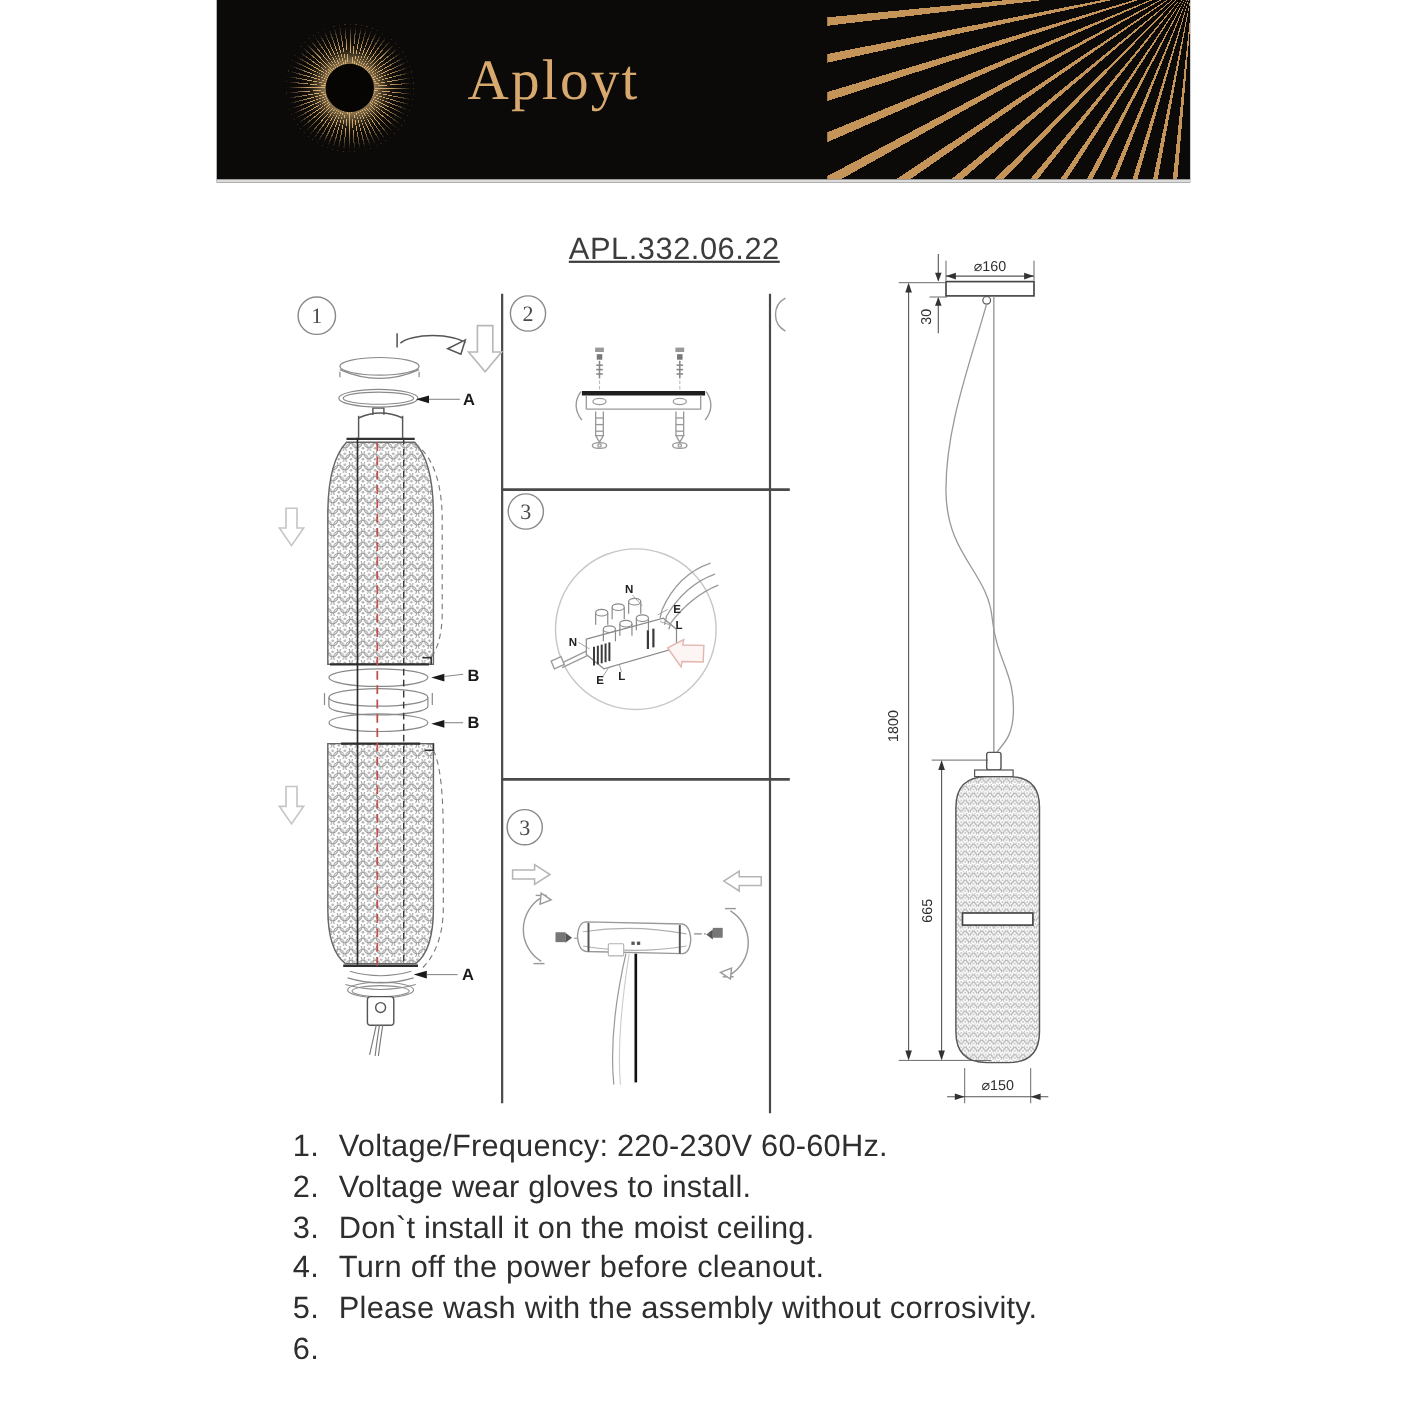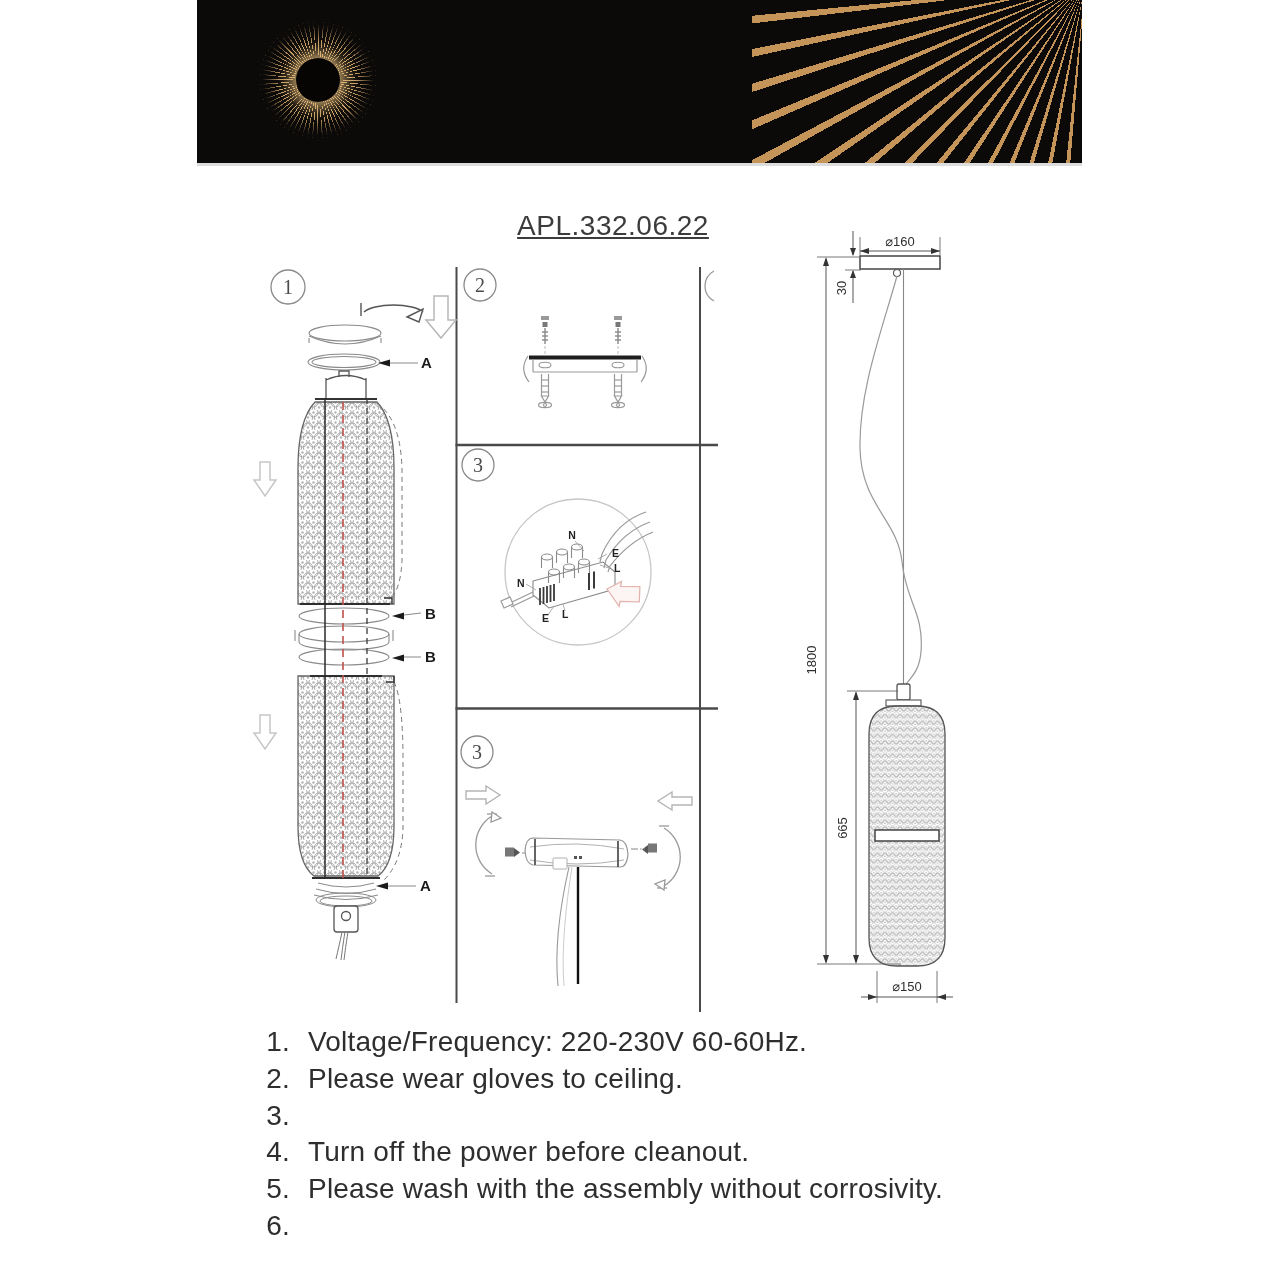--- a/index.html
+++ b/index.html
@@ -40,20 +40,21 @@
 </style>
 </head>
 <body>
 
 <div class="page">
 
   <div class="banner">
     <div class="sunburst"></div>
     <div class="sunfade"></div>
     <div class="sundisc"></div>
+    <div class="brand">Aployt</div>
     <div class="fan"></div>
   </div>
 
   <div class="title2">APL.332.06.22</div>
 
   <svg class="diagram" width="1280" height="1280" viewBox="0 0 1280 1280">
     <defs>
       <pattern id="beadL" width="11" height="10" patternUnits="userSpaceOnUse">
         <circle cx="5.5" cy="2.5" r="4.6" fill="none" stroke="#9c9c9c" stroke-width="0.9"></circle>
         <circle cx="0" cy="7.5" r="4.6" fill="none" stroke="#9c9c9c" stroke-width="0.9"></circle>
@@ -405,24 +406,25 @@
     </g>
   </svg>
 
   <div class="instructions">
     <div class="inst-row">
       <span class="inst-num">1.</span>
       <span>Voltage/Frequency: 220-230V 60-60Hz.</span>
     </div>
     <div class="inst-row">
       <span class="inst-num">2.</span>
-      <span>Please wear gloves to ceiling.</span>
+      <span>Voltage wear gloves to install.</span>
     </div>
     <div class="inst-row">
       <span class="inst-num">3.</span>
+      <span>Don`t install it on the moist ceiling.</span>
     </div>
     <div class="inst-row">
       <span class="inst-num">4.</span>
       <span>Turn off the power before cleanout.</span>
     </div>
     <div class="inst-row">
       <span class="inst-num">5.</span>
       <span>Please wash with the assembly without corrosivity.</span>
     </div>
     <div class="inst-row">

